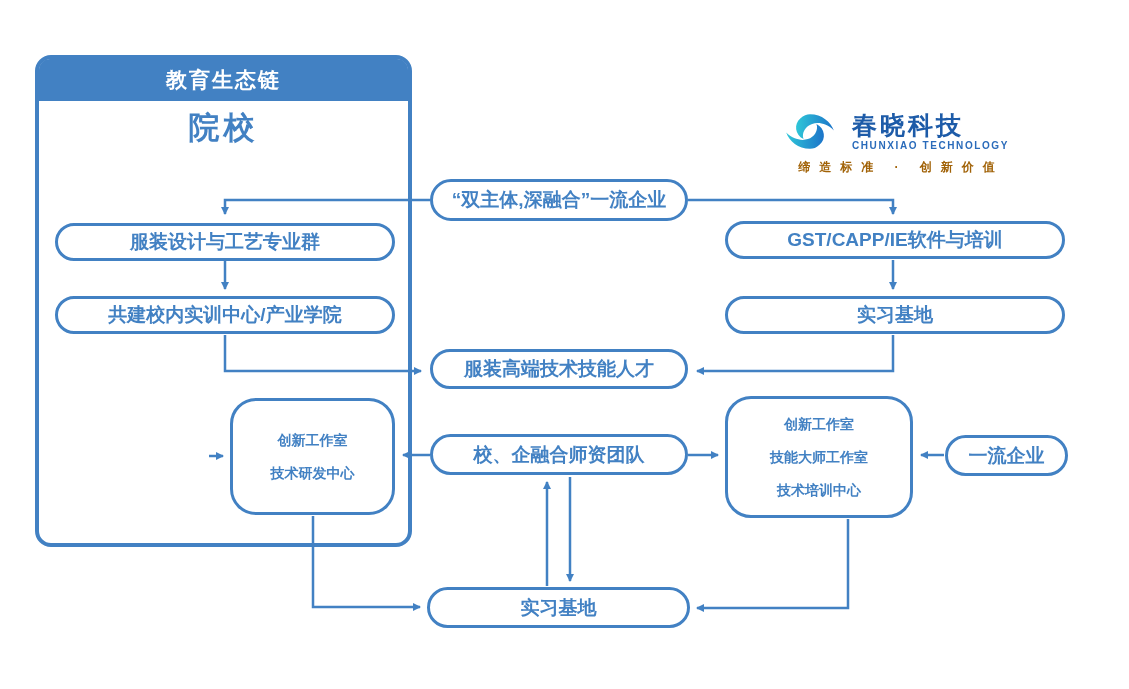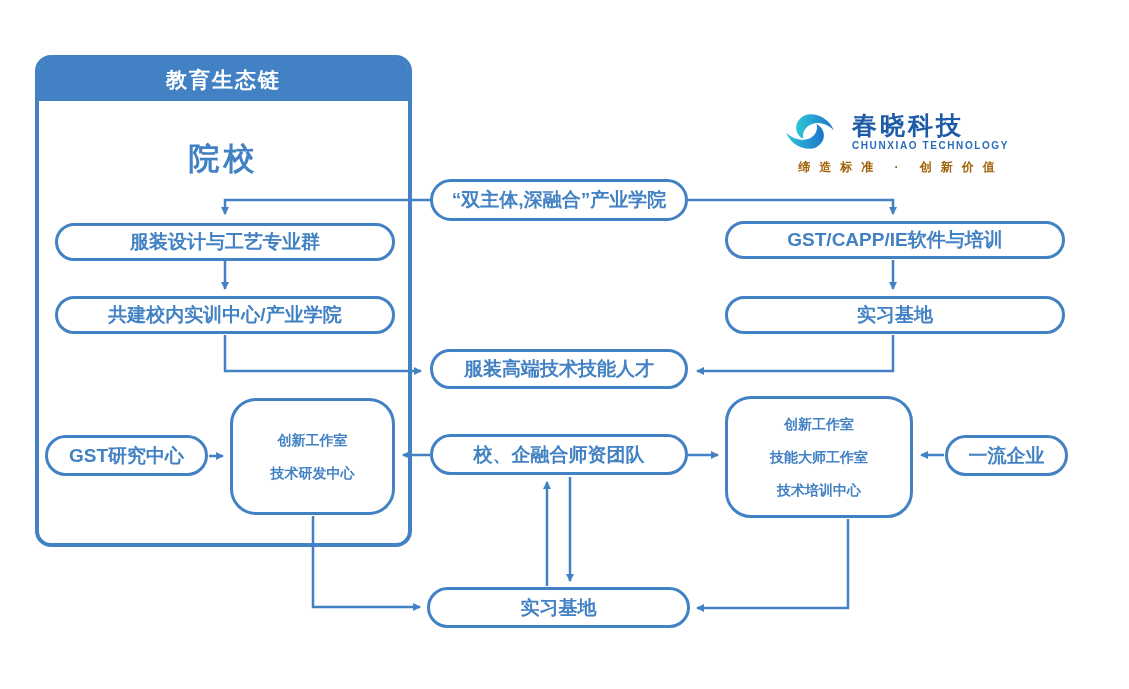--- a/index.html
+++ b/index.html
@@ -5,21 +5,21 @@
   html,body{margin:0;padding:0;background:#ffffff;}
   body{font-family:"Liberation Sans","DejaVu Sans",sans-serif;}
   #canvas{position:relative;width:1129px;height:689px;background:#ffffff;overflow:hidden;padding-left:24px;}
 
   .panel{position:absolute;top:55px;width:369px;height:484px;border:4px solid #4281C3;border-radius:16px;background:#ffffff;}
   .panel-left{left:35px;}
   .panel-right{left:708px;}
   .panel-header{height:42px;margin:0;background:#4281C3;border-radius:11px 11px 0 0;
     color:#ffffff;font-size:21px;font-weight:bold;text-align:center;line-height:42px;letter-spacing:2px;}
 
-  .big-title{position:absolute;left:35px;top:138px;width:377px;text-align:center;
+  .big-title{position:absolute;left:35px;top:107px;width:377px;text-align:center;
     color:#4281C3;font-size:31px;font-weight:bold;letter-spacing:4px;}
 
   .logo{position:absolute;left:708px;top:112px;width:377px;display:flex;flex-direction:column;align-items:center;}
   .logo-row{display:flex;align-items:center;gap:16px;}
   .logo-texts{display:flex;flex-direction:column;align-items:flex-start;}
   .logo-name{color:#1D5BA8;font-size:25px;font-weight:bold;letter-spacing:3px;line-height:26px;}
   .logo-sub{color:#2A6BBA;font-size:10px;font-weight:bold;letter-spacing:1.6px;margin-top:2px;}
   .logo-tagline{color:#a16207;font-size:12px;font-weight:bold;letter-spacing:9px;margin-top:8px;text-indent:9px;}
 
   .node{position:absolute;box-sizing:border-box;border:3px solid #4281C3;border-radius:22px;background:#ffffff;
@@ -57,28 +57,27 @@
         <path d="M24 33 C13 33 5 26 2 18 C8 24 16 26 22 24 C28 22 32 16 30 10 C38 14 39 24 33 29 C30 32 27 33 24 33 Z" fill="url(#lg2)"></path>
       </svg>
       <div class="logo-texts">
         <div class="logo-name">春晓科技</div>
         <div class="logo-sub">CHUNXIAO TECHNOLOGY</div>
       </div>
     </div>
     <div class="logo-tagline">缔造标准 · 创新价值</div>
   </div>
 
-  <div class="node node-sm" style="left:430px;top:179px;width:258px;height:42px;border-radius:21px;">“双主体,深融合”产业学院</div>
+  <div class="node node-sm" style="left:430px;top:179px;width:258px;height:42px;border-radius:21px;">“双主体,深融合”一流企业</div>
   <div class="node node-sm" style="left:430px;top:349px;width:258px;height:40px;border-radius:20px;">服装高端技术技能人才</div>
   <div class="node node-sm" style="left:430px;top:434px;width:258px;height:41px;border-radius:21px;">校、企融合师资团队</div>
   <div class="node node-sm" style="left:427px;top:587px;width:263px;height:41px;border-radius:21px;">实习基地</div>
 
   <div class="node node-sm" style="left:55px;top:223px;width:340px;height:38px;border-radius:19px;">服装设计与工艺专业群</div>
   <div class="node node-sm" style="left:55px;top:296px;width:340px;height:38px;border-radius:19px;">共建校内实训中心/产业学院</div>
-  <div class="node node-sm" style="left:45px;top:435px;width:163px;height:41px;border-radius:21px;">GST研究中心</div>
   <div class="node node-multi" style="left:230px;top:398px;width:165px;height:117px;border-radius:26px;">
     <div>创新工作室</div>
     <div>技术研发中心</div>
   </div>
 
   <div class="node node-sm" style="left:725px;top:221px;width:340px;height:38px;border-radius:19px;">GST/CAPP/IE软件与培训</div>
   <div class="node node-sm" style="left:725px;top:296px;width:340px;height:38px;border-radius:19px;">实习基地</div>
   <div class="node node-multi" style="left:725px;top:396px;width:188px;height:122px;border-radius:26px;">
     <div>创新工作室</div>
     <div>技能大师工作室</div>

